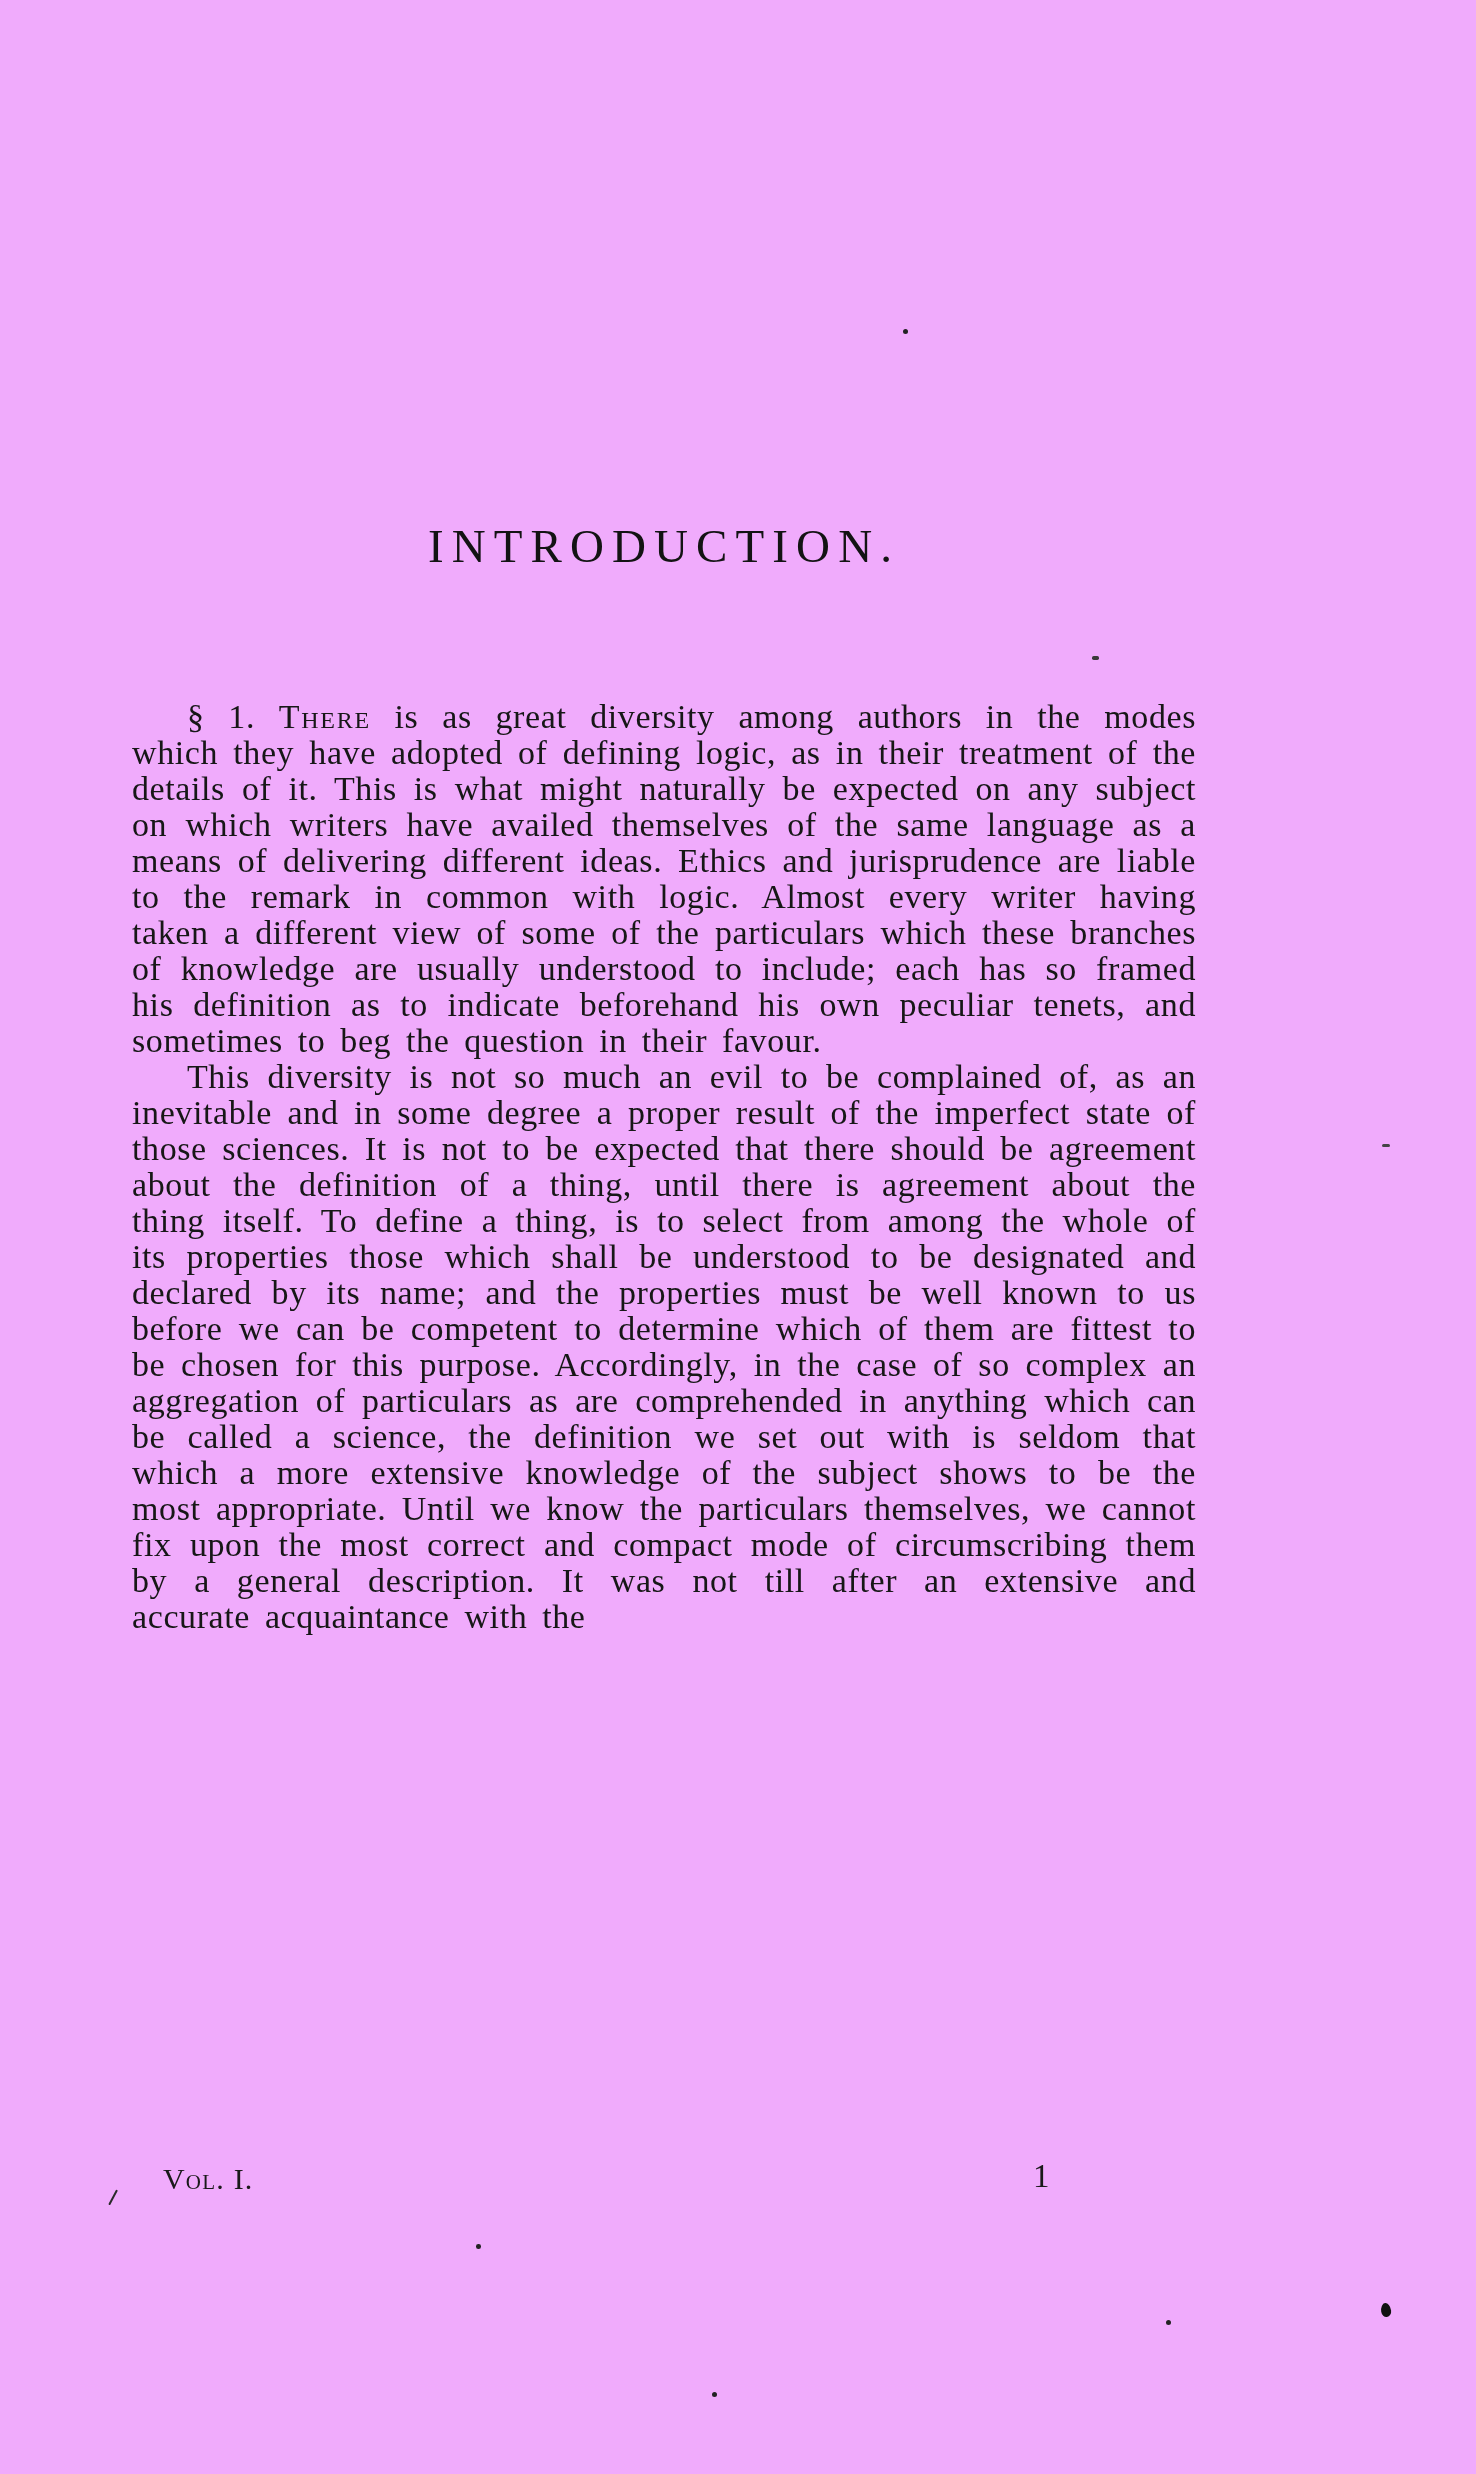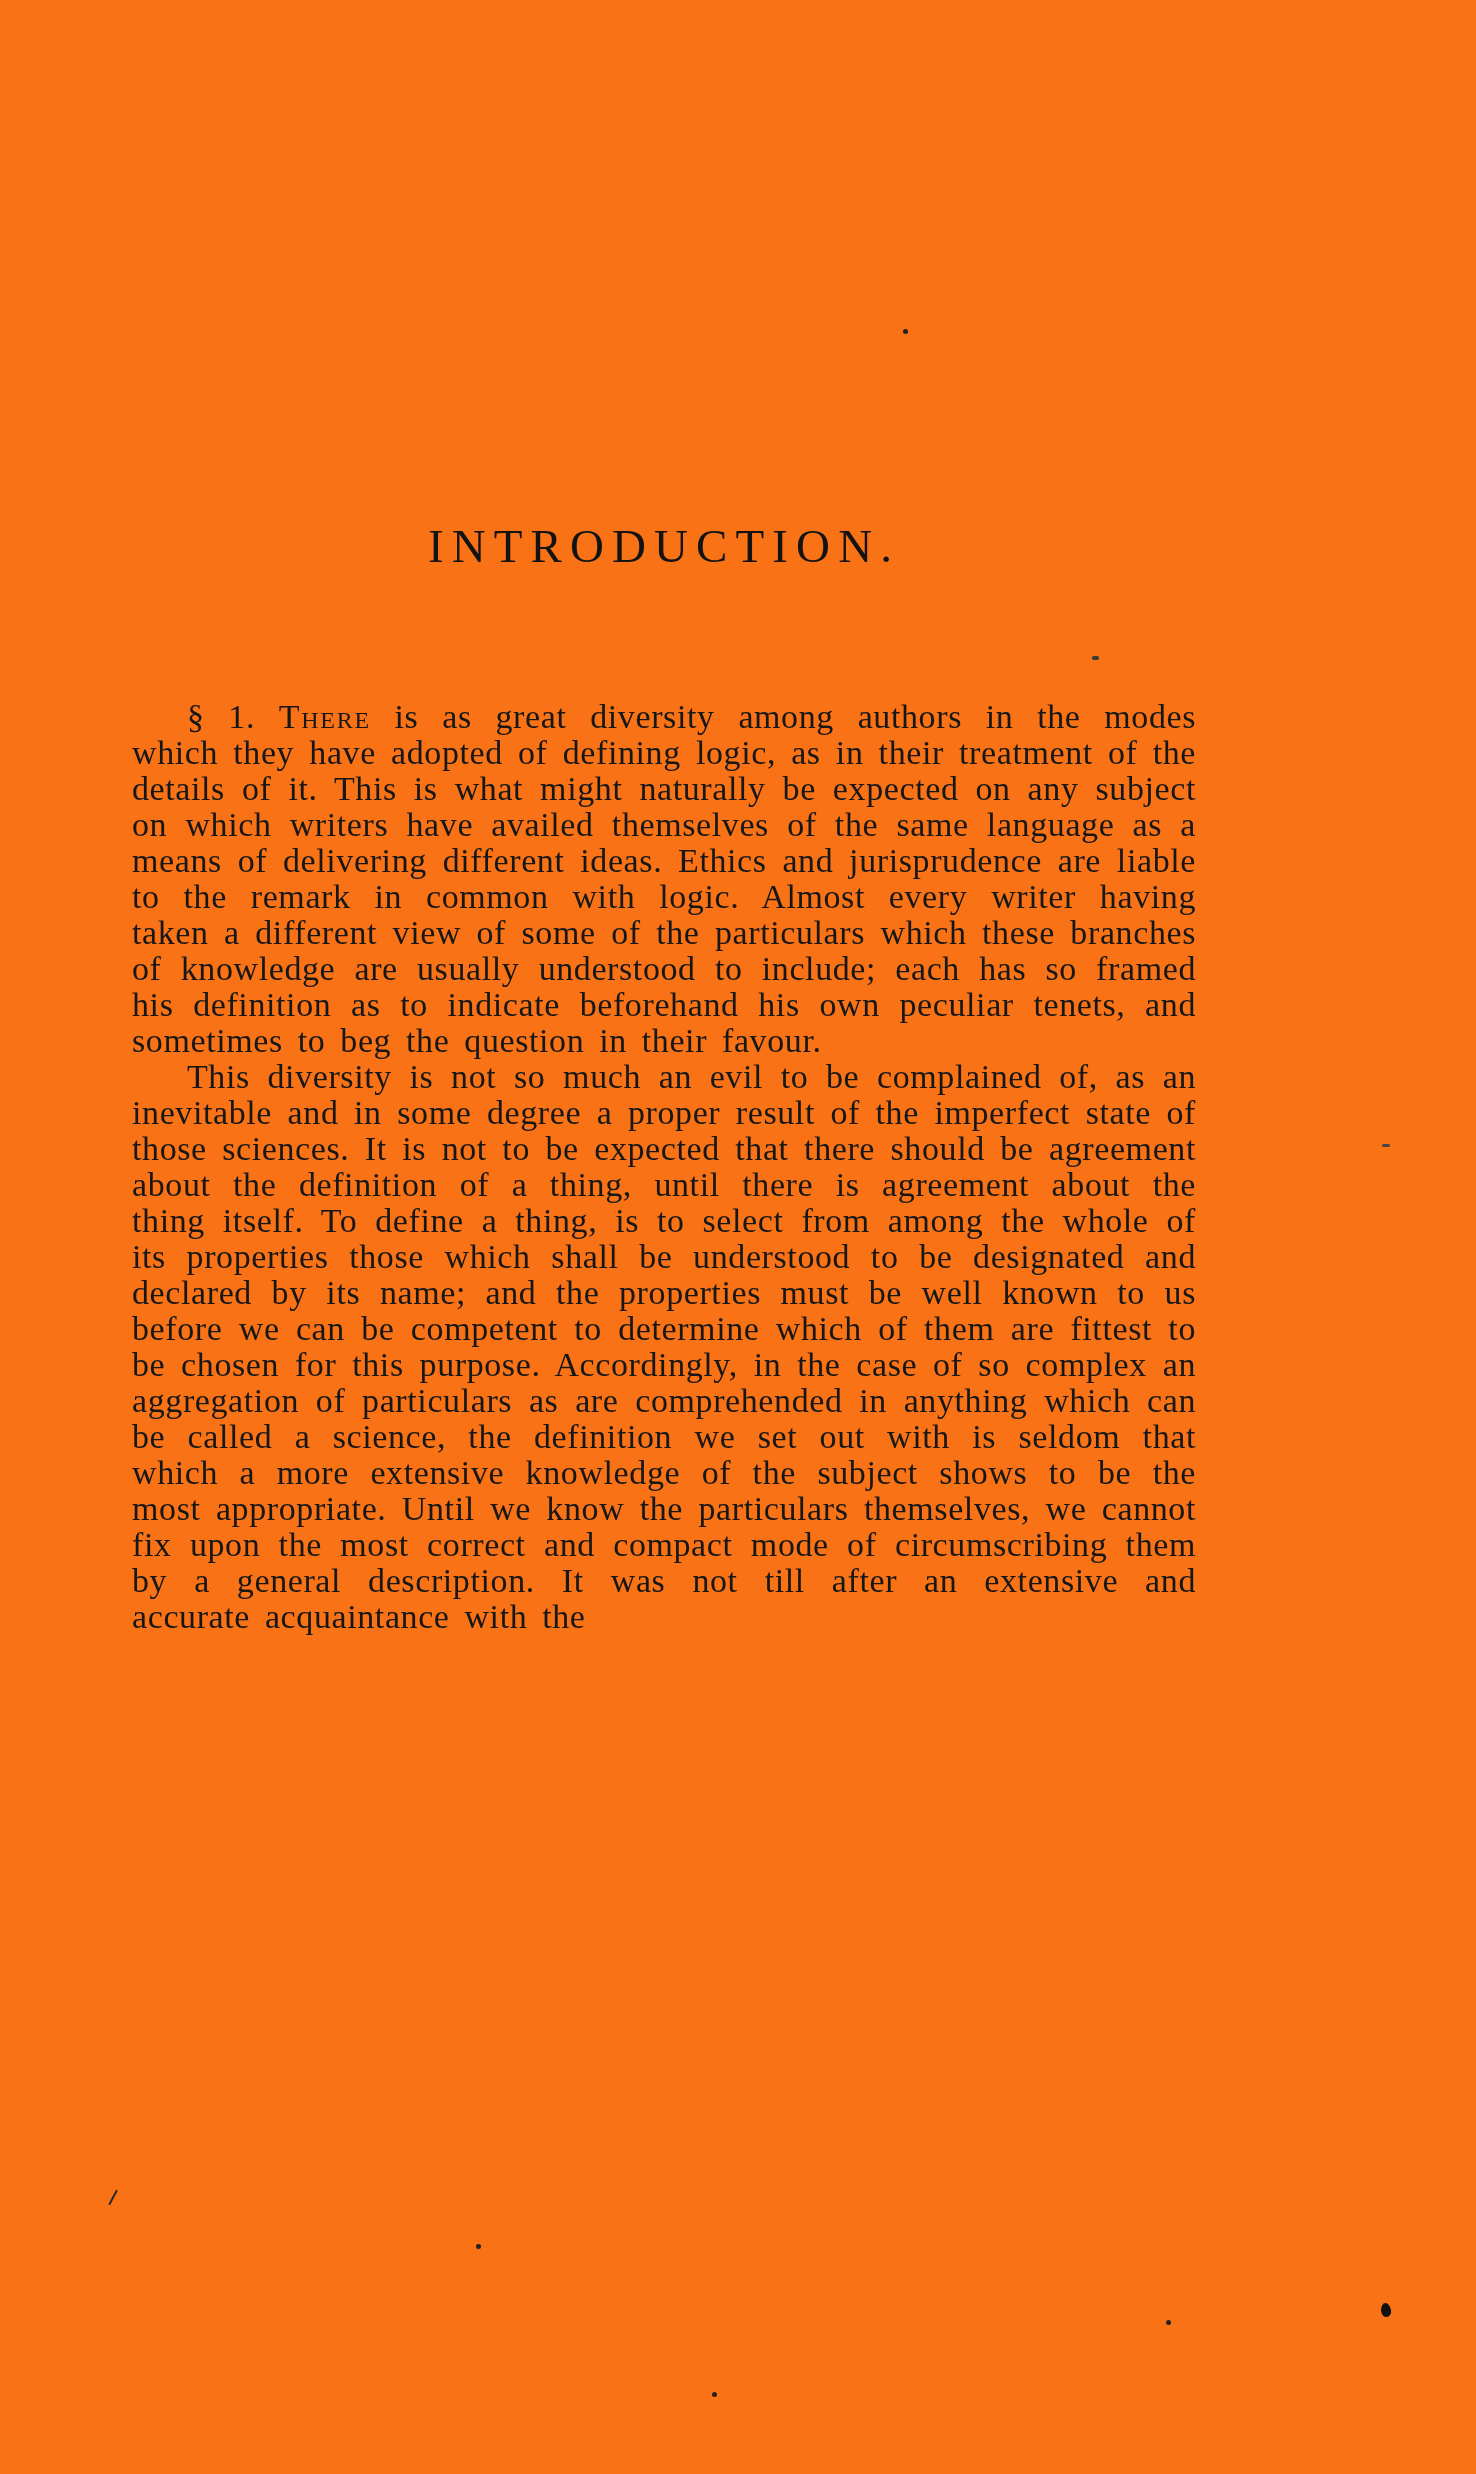--- a/index.html
+++ b/index.html
@@ -7,21 +7,21 @@
     width: 1477px;
     height: 2475px;
     background: #ffffff;
     font-family: "Liberation Serif", serif;
     color: #161616;
   }
   .page {
     position: relative;
     width: 1477px;
     height: 2475px;
-    background: #f97316;
+    background: #f0abfc;
     overflow: hidden;
   }
   .title {
     position: absolute;
     top: 519px;
     left: 132px;
     width: 1064px;
     margin: 0;
     text-align: center;
     font-size: 47px;
@@ -108,20 +108,24 @@
   <h1 class="title">INTRODUCTION.</h1>
 
   <div class="text-block">
 
     <p class="para"><span>§ 1.</span> <span class="smallcaps">There</span> <span>is as great diversity among authors in the modes which they have adopted of defining logic, as in their treatment of the details of it. This is what might naturally be expected on any subject on which writers have availed themselves of the same language as a means of delivering different ideas. Ethics and jurisprudence are liable to the remark in common with logic. Almost every writer having taken a different view of some of the particulars which these branches of knowledge are usually understood to include; each has so framed his definition as to indicate beforehand his own peculiar tenets, and sometimes to beg the question in their favour.</span></p>
 
     <p class="para">This diversity is not so much an evil to be complained of, as an inevitable and in some degree a proper result of the imperfect state of those sciences. It is not to be expected that there should be agreement about the definition of a thing, until there is agreement about the thing itself. To define a thing, is to select from among the whole of its properties those which shall be understood to be designated and declared by its name; and the properties must be well known to us before we can be competent to determine which of them are fittest to be chosen for this purpose. Accordingly, in the case of so complex an aggregation of particulars as are comprehended in anything which can be called a science, the definition we set out with is seldom that which a more extensive knowledge of the subject shows to be the most appropriate. Until we know the particulars themselves, we cannot fix upon the most correct and compact mode of circumscribing them by a general description. It was not till after an extensive and accurate acquaintance with the</p>
 
   </div>
 
+  <div class="footer">
+    <span class="vol smallcaps">Vol. I.</span>
+    <span class="pagenum">1</span>
+  </div>
 
   <div class="speck speck-top"></div>
   <div class="speck speck-line3"></div>
   <div class="speck speck-margin"></div>
   <div class="slash-mark"></div>
   <div class="speck speck-footleft"></div>
   <div class="speck speck-footright"></div>
   <div class="blob-right"></div>
   <div class="speck speck-bottom"></div>
 

